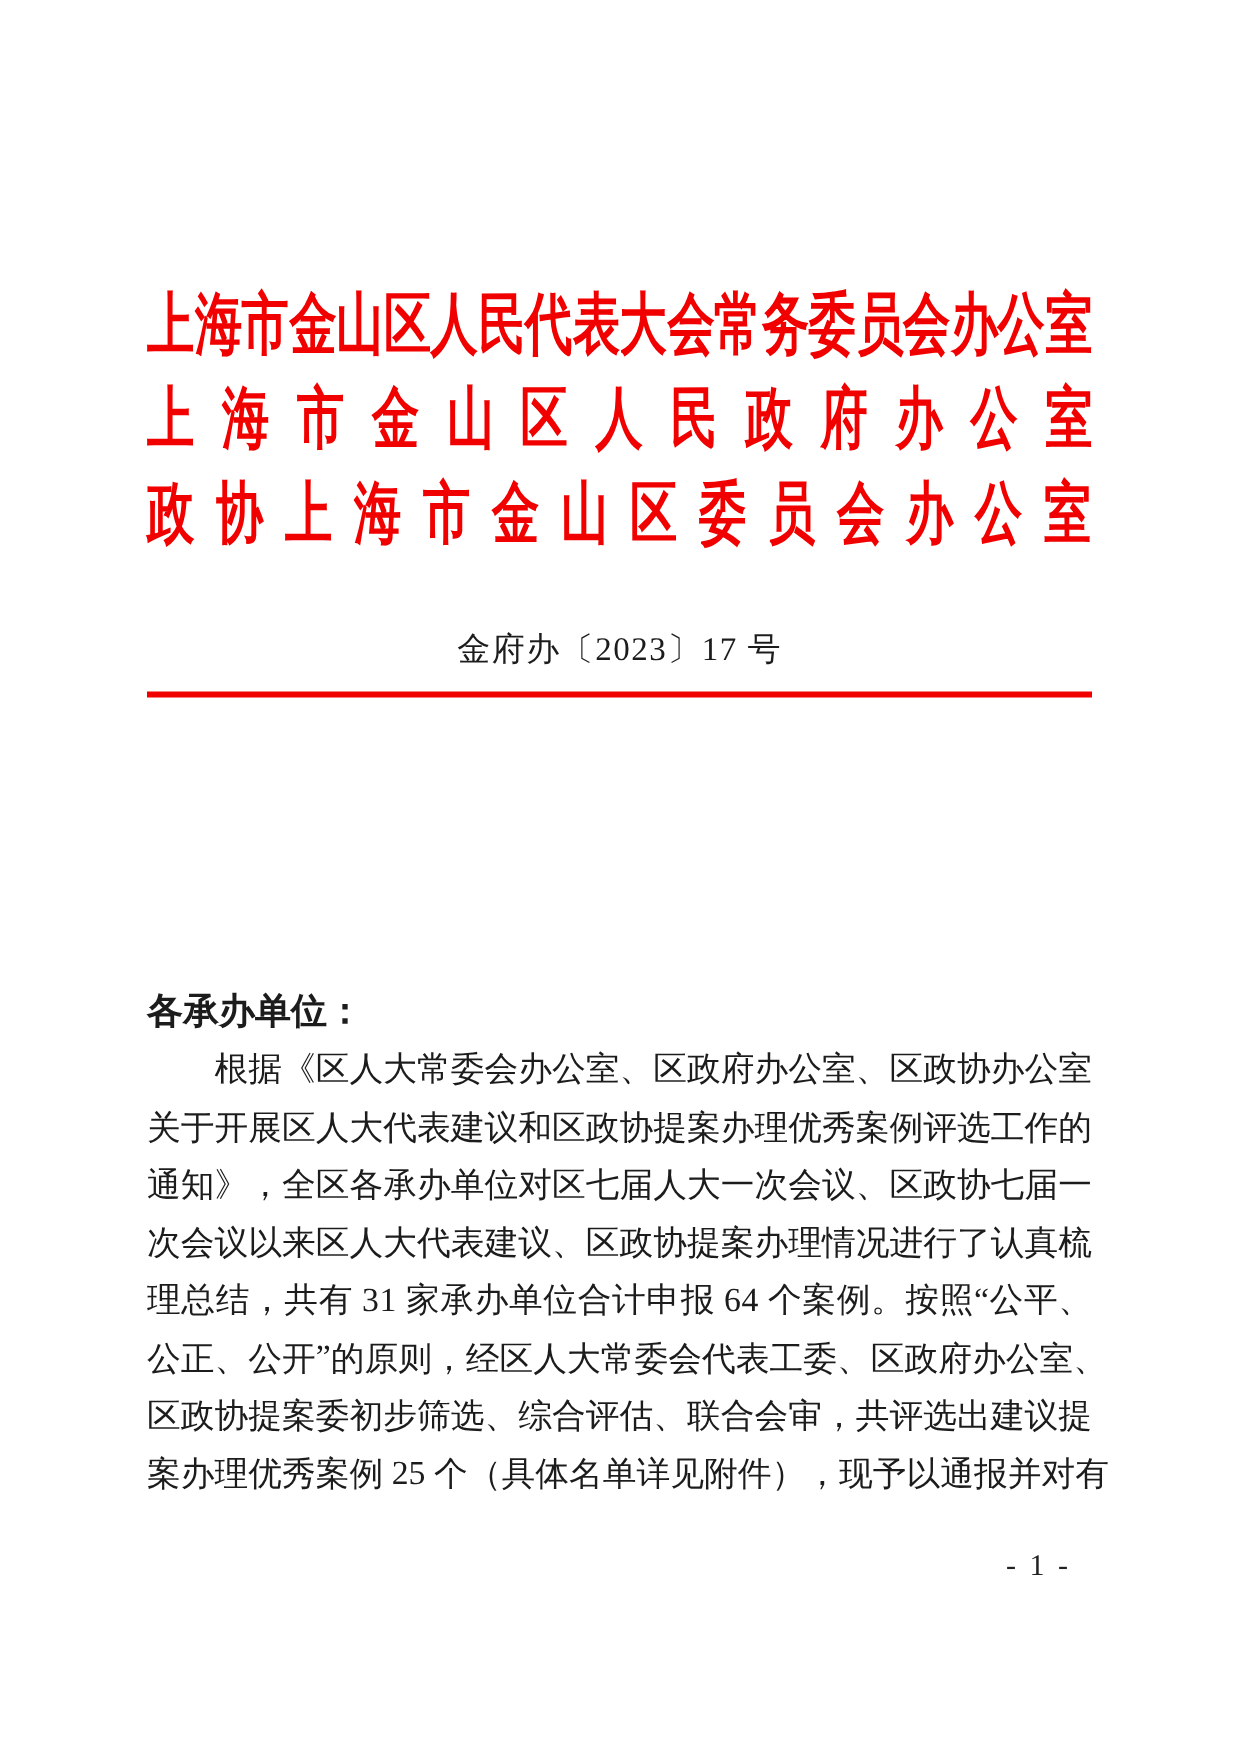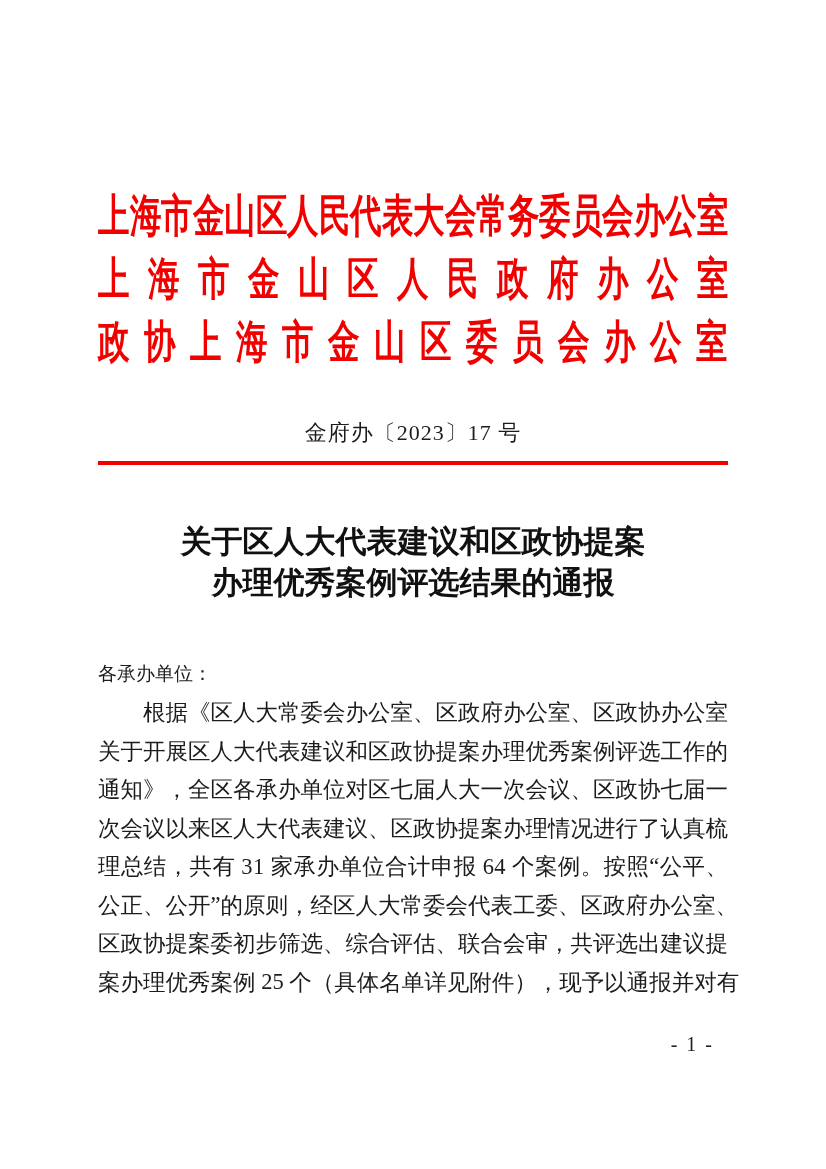--- a/index.html
+++ b/index.html
@@ -29,21 +29,21 @@
   .red-rule { position:absolute; left:98px; top:461px; width:630px; height:4px; background:var(--red); }
 
   
   .title-block {
     position:absolute; left:98px; top:521px; width:630px; text-align:center;
     font-size:31px; font-weight:bold; line-height:41px; color:#111111;
   }
 
   
   .body-block { position:absolute; left:98px; top:655px; width:630px; color:var(--ink); }
-  .salutation { display:flex; align-items:center; height:38.5px; font-size:19px; }
+  .salutation { display:flex; align-items:center; height:38.5px; font-size:24px;font-weight:bold; }
   .body-line { display:flex; justify-content:space-between; align-items:center; height:38.5px; }
   .body-line.indent { padding-left:45px; }
   .body-line .ch { display:block; font-size:22.5px; white-space:pre; }
 
   
   .page-number {
     position:absolute; left:98px; top:1030px; width:630px; text-align:right;
     padding-right:14px; font-size:20px; letter-spacing:2px; color:#222222; line-height:28px;
   }
 </style>
@@ -105,24 +105,20 @@
         <span class="ch">办</span>
         <span class="ch">公</span>
         <span class="ch">室</span>
       </div>
   </div>
 
   <div class="doc-number">金府办〔2023〕17 号</div>
 
   <div class="red-rule"></div>
 
-  <div class="title-block">
-    <div>关于区人大代表建议和区政协提案</div>
-    <div>办理优秀案例评选结果的通报</div>
-  </div>
 
   <div class="body-block">
     <div class="salutation">各承办单位：</div>
     <div class="body-line indent">
         <span class="ch">根</span>
         <span class="ch">据</span>
         <span class="ch">《</span>
         <span class="ch">区</span>
         <span class="ch">人</span>
         <span class="ch">大</span>

